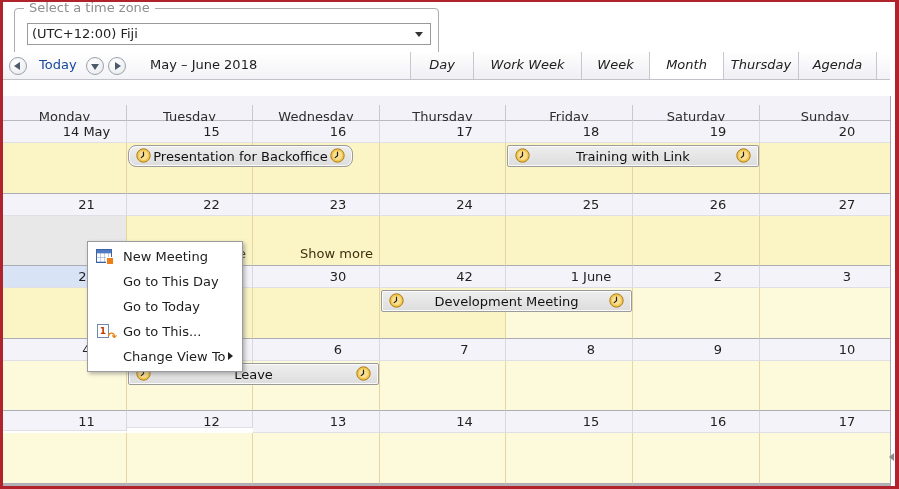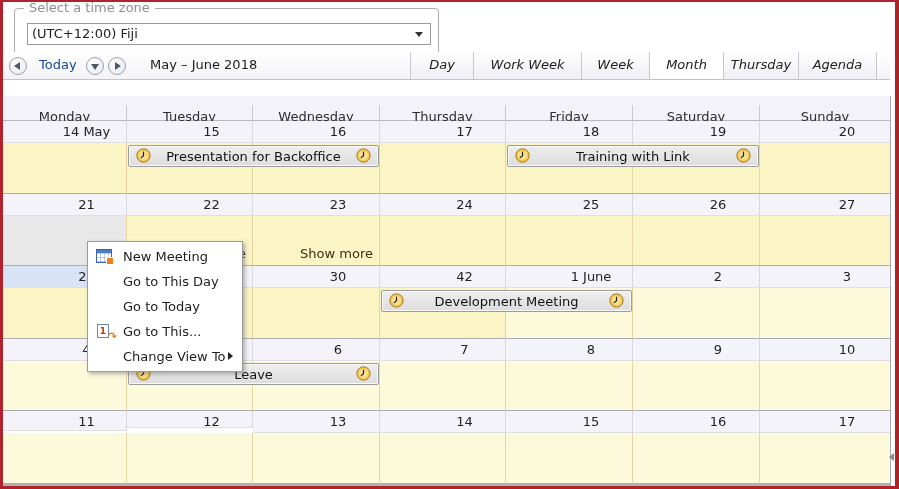--- a/index.html
+++ b/index.html
@@ -199,21 +199,21 @@
       <div class="strip-cell" style="left: 250px; top: 290px; width: 127px; height: 22px;">13</div>
       <div class="body-cell june" style="left: 250px; top: 312px; width: 127px; height: 51px;"></div>
       <div class="strip-cell" style="left: 377px; top: 290px; width: 126px; height: 22px;">14</div>
       <div class="body-cell june" style="left: 377px; top: 312px; width: 126px; height: 51px;"></div>
       <div class="strip-cell" style="left: 503px; top: 290px; width: 127px; height: 22px;">15</div>
       <div class="body-cell june" style="left: 503px; top: 312px; width: 127px; height: 51px;"></div>
       <div class="strip-cell" style="left: 630px; top: 290px; width: 127px; height: 22px;">16</div>
       <div class="body-cell june" style="left: 630px; top: 312px; width: 127px; height: 51px;"></div>
       <div class="strip-cell last" style="left: 757px; top: 290px; width: 130px; height: 22px;">17</div>
       <div class="body-cell june last" style="left: 757px; top: 312px; width: 130px; height: 51px;"></div>
-      <div class="event" style="left: 125px; top: 24px; width: 251px;">
+      <div class="event" style="left: 125px; top: 24px; width: 225px; border-radius: 8px;">
         <div class="clock l"><svg width="15" height="15" viewBox="0 0 15 15">
             <circle cx="7.5" cy="7.5" r="6.7" fill="#F3C64F" stroke="#A87E1B"></circle>
             <circle cx="7.5" cy="7.5" r="4.6" fill="#F9DF8F"></circle>
             <path d="M7.5 4.2 L7.5 7.8 L5.2 9.6" stroke="#1d1d1d" stroke-width="1.2" fill="none" stroke-linecap="round"></path>
           </svg></div>
         <div>Presentation for Backoffice</div>
         <div class="clock r"><svg width="15" height="15" viewBox="0 0 15 15">
             <circle cx="7.5" cy="7.5" r="6.7" fill="#F3C64F" stroke="#A87E1B"></circle>
             <circle cx="7.5" cy="7.5" r="4.6" fill="#F9DF8F"></circle>
             <path d="M7.5 4.2 L7.5 7.8 L5.2 9.6" stroke="#1d1d1d" stroke-width="1.2" fill="none" stroke-linecap="round"></path>

